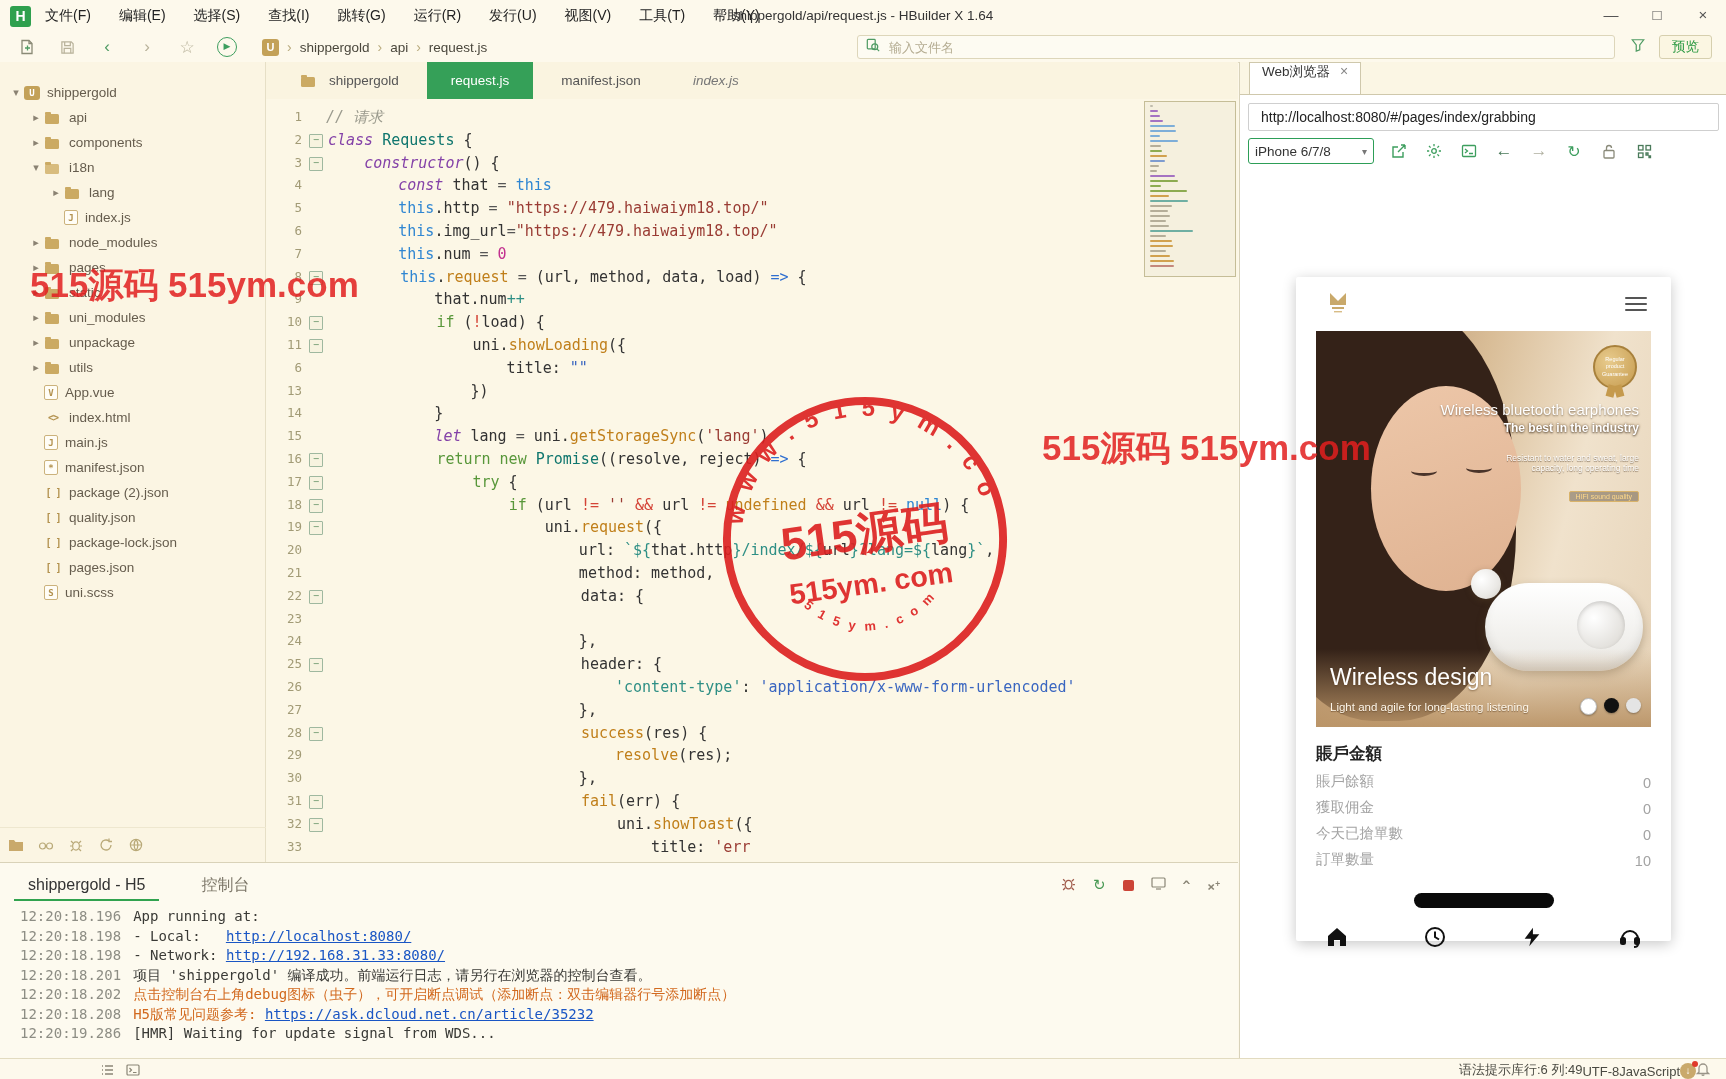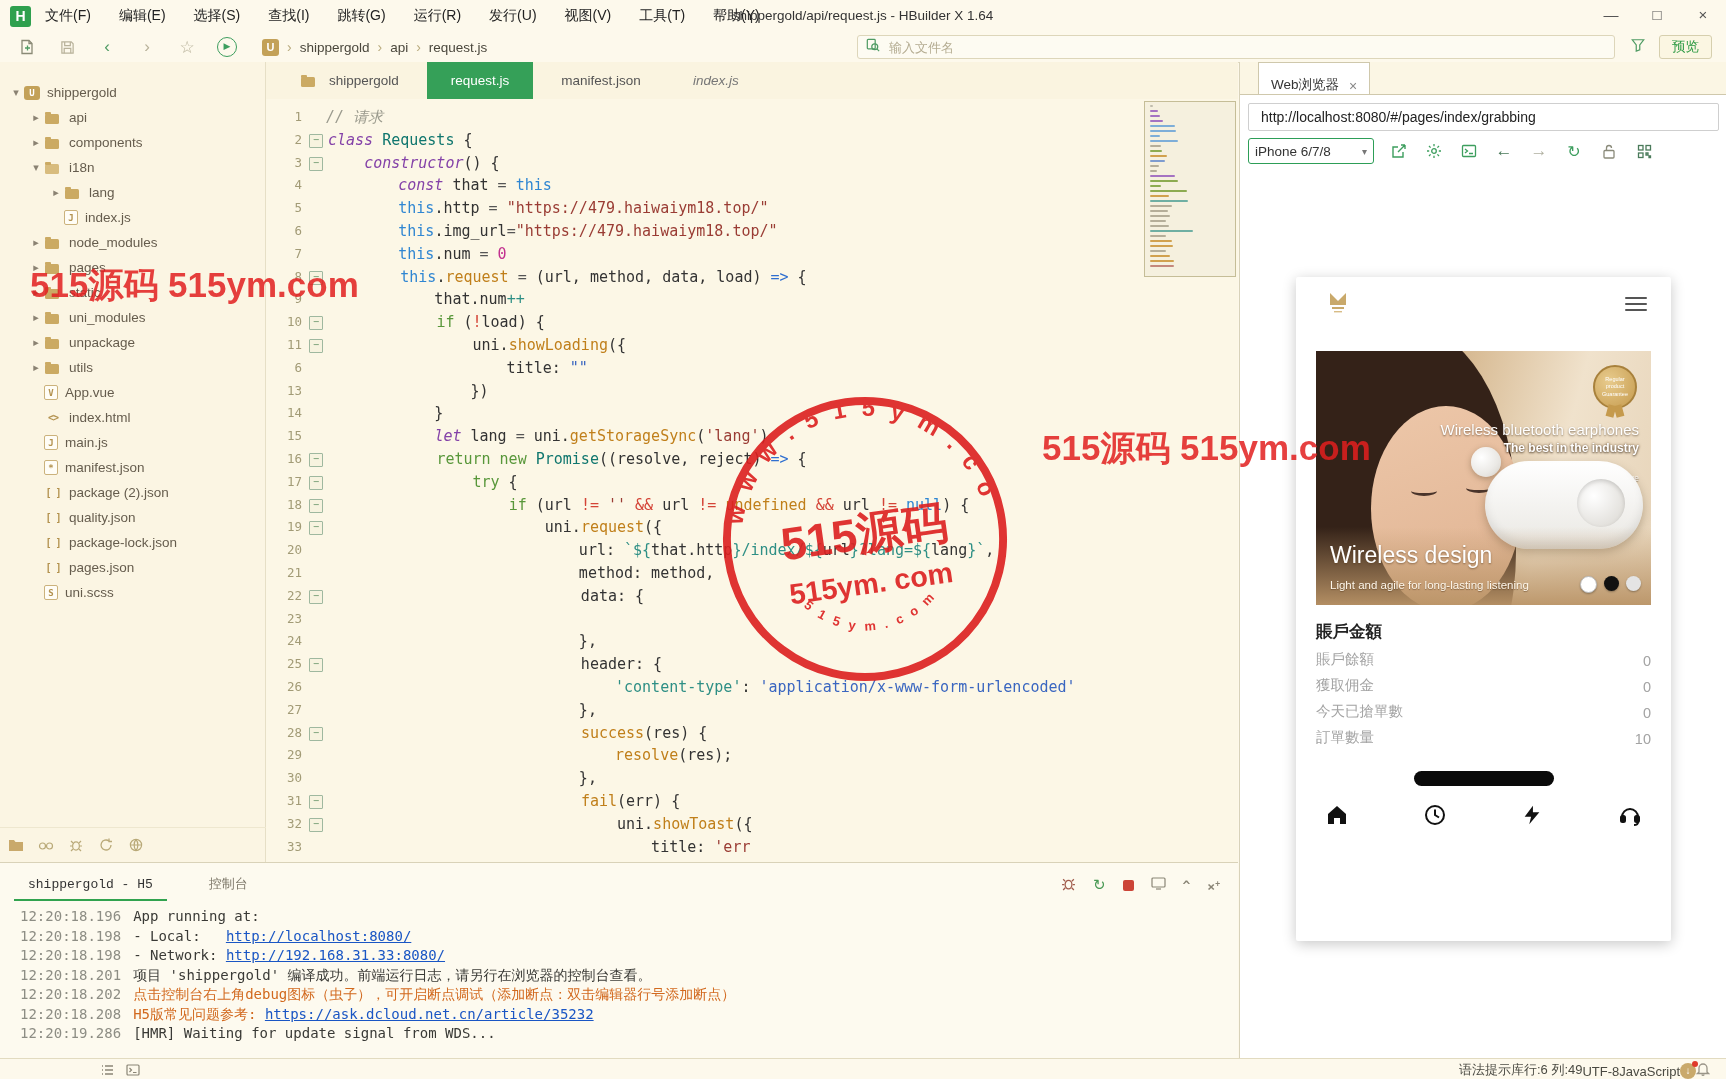--- a/index.html
+++ b/index.html
@@ -75,21 +75,21 @@
   .ctext .str{color:#9a3c34}.ctext .str2{color:#2e8f85}.ctext .str3{color:#3a66c0}
   .ctext .num{color:#c2308f}.ctext .op{color:#d44437}.ctext .op2{color:#2e8f85}
   .ctext .arrow{color:#2f6fd0}.ctext .eq{color:#555}.ctext .sp{color:#8a8a33}
   .minimap{position:absolute;right:2px;top:0;width:92px;height:100%;background:#fcf7e6;padding-top:6px;}
   .mbar{height:2.2px;margin:0 0 2.8px 6px;border-radius:1px;}
   .mviewport{position:absolute;left:0;top:2px;width:90px;height:174px;border:1px solid #c5bd97;
              background:rgba(120,110,70,.05);}
   
   .console{position:absolute;left:0;top:862px;width:1238px;height:196px;background:#fdfaef;border-top:1px solid #d9d2b8;}
   .ctabrow{position:relative;height:44px;display:flex;align-items:center;padding-left:28px;gap:56px;}
-  .ctab{font-size:13px;color:#333;position:relative;height:44px;line-height:44px;font-family:Liberation Mono, monospace;}
+  .ctab{font-size:16px;color:#333;position:relative;height:44px;line-height:44px;}
   .ctab.active::after{content:"";position:absolute;left:-14px;right:-14px;bottom:6px;height:2px;background:#31a34f;}
   .ctab.dim{color:#7d7769;}
   .cicons{position:absolute;right:18px;top:0;height:44px;display:flex;align-items:center;gap:17px;color:#8a8576;}
   .cicons .stop{width:11px;height:11px;background:#cc4437;border-radius:2px;}
   .cicons .chev{font:bold 13px/13px "DejaVu Sans Mono",monospace;color:#8a8576;}
   .logs{padding-left:20px;font-family:"DejaVu Sans Mono",monospace;font-size:14px;}
   .log{height:19.5px;line-height:19.5px;white-space:pre;}
   .ltime{color:#8d8d84;margin-right:12px;}
   .lt{color:#3a3a36;}
   .lwarn{color:#d2691e;}
@@ -100,42 +100,42 @@
   .sb-left{display:flex;align-items:center;gap:6px;margin-left:14px;color:#2c9a43;margin-top:37px;}
   .sb-ic{margin-left:28px;color:#8a8576;display:flex;align-items:center;}
   .sb-right{margin-left:auto;display:flex;align-items:flex-end;margin-right:16px;}
   .sb-bell{color:#9a9588;}
   .upd{position:relative;width:16px;height:16px;background:#c9a96b;border-radius:50%;color:#fff;
        font:bold 10px/16px "Liberation Sans",sans-serif;text-align:center;}
   .upd::after{content:"";position:absolute;right:-2px;top:-2px;width:6px;height:6px;background:#e03a2a;border-radius:50%;}
   
   .rpanel{position:absolute;left:1239px;top:62px;width:487px;height:996px;background:#fff;border-left:1px solid #d8d2ba;}
   .rtabrow{height:32px;background:#fbf6e4;border-bottom:1px solid #cfc8ac;display:flex;}
-  .rtab{display:flex;align-items:flex-end;gap:10px;padding:0 12px;background:#fff;border:1px solid #cfc8ac;border-bottom:none;
-        font-size:13.5px;color:#333;margin-left:18px;height:32px;box-sizing:border-box;}
+  .rtab{display:flex;align-items:flex-start;gap:10px;padding:0 12px;background:#fff;border:1px solid #cfc8ac;border-bottom:none;
+        font-size:13.5px;color:#333;margin-left:9px;height:32px;box-sizing:border-box;}
   .rtab .x{color:#888;font-size:14px;}
   .urlbar{margin:8px 8px 0 8px;height:26px;border:1px solid #cfcfcf;border-radius:2px;display:flex;align-items:center;}
   .urlbar input{border:none;outline:none;flex:1;margin:0 10px;font-size:14px;color:#222;
                 font-family:"Liberation Sans",sans-serif;background:transparent;}
   .devrow{margin:7px 8px 0 8px;display:flex;align-items:center;gap:15px;}
   .devsel{width:112px;height:24px;border:1px solid #2d9e57;border-radius:3px;display:flex;align-items:center;
           font-size:13.5px;color:#333;padding:0 6px;justify-content:space-between;background:#fff;}
   .devsel .car{color:#777;font-size:10px;}
   .br-ic{display:flex;align-items:center;justify-content:center;width:20px;height:20px;color:#3d9e5e;}
   .br-ic.dark{color:#4a7a5a;font-size:17px;font-weight:bold;}
   .br-ic.dim{color:#b0b0a0;font-size:17px;}
   .br-ic.gray{color:#8a8a7a;}
   
   .phone{position:absolute;left:56px;top:215px;width:375px;height:664px;background:#fff;
          box-shadow:0 3px 14px rgba(0,0,0,.22);border-radius:2px;}
   .ph-head{height:54px;display:flex;align-items:center;justify-content:space-between;padding:0 24px 0 28px;}
   .brand{width:30px;height:32px;display:flex;align-items:center;}
   .burger{width:22px;display:flex;flex-direction:column;gap:4px;}
   .burger i{display:block;height:2px;background:#555;border-radius:1px;}
-  .banner{position:relative;margin:20px 20px 0 20px;height:254px;overflow:hidden;
+  .banner{position:relative;margin:0 20px 0 20px;height:396px;overflow:hidden;
           background:linear-gradient(105deg,#a8815c,#d9bd97 40%,#f0e2cc 68%,#e6d3b8);color:#fff;}
   .hair{position:absolute;left:-60px;top:-30px;width:260px;height:420px;background:#342218;border-radius:45%;}
   .face{position:absolute;left:55px;top:55px;width:150px;height:205px;background:linear-gradient(160deg,#edc7a9,#dfb291);border-radius:50%;}
   .eye{position:absolute;width:26px;height:7px;border-bottom:3px solid #4a342a;border-radius:50%;}
   .ribbon{position:absolute;right:14px;top:14px;width:44px;height:44px;background:radial-gradient(circle at 35% 35%,#e8cb8d,#c59a4d);
           border:2px solid #a8813c;border-radius:50%;color:#fff;font-size:5.5px;line-height:1.3;text-align:center;
           display:flex;align-items:center;justify-content:center;padding:2px;box-sizing:border-box;}
   .ribbon::after{content:"";position:absolute;left:12px;bottom:-10px;width:8px;height:12px;background:#c59a4d;transform:rotate(15deg);}
   .ribbon::before{content:"";position:absolute;right:12px;bottom:-10px;width:8px;height:12px;background:#c59a4d;transform:rotate(-15deg);}
   .bh1{position:absolute;right:12px;top:70px;font-size:15px;text-shadow:0 1px 2px rgba(60,40,20,.6);}

